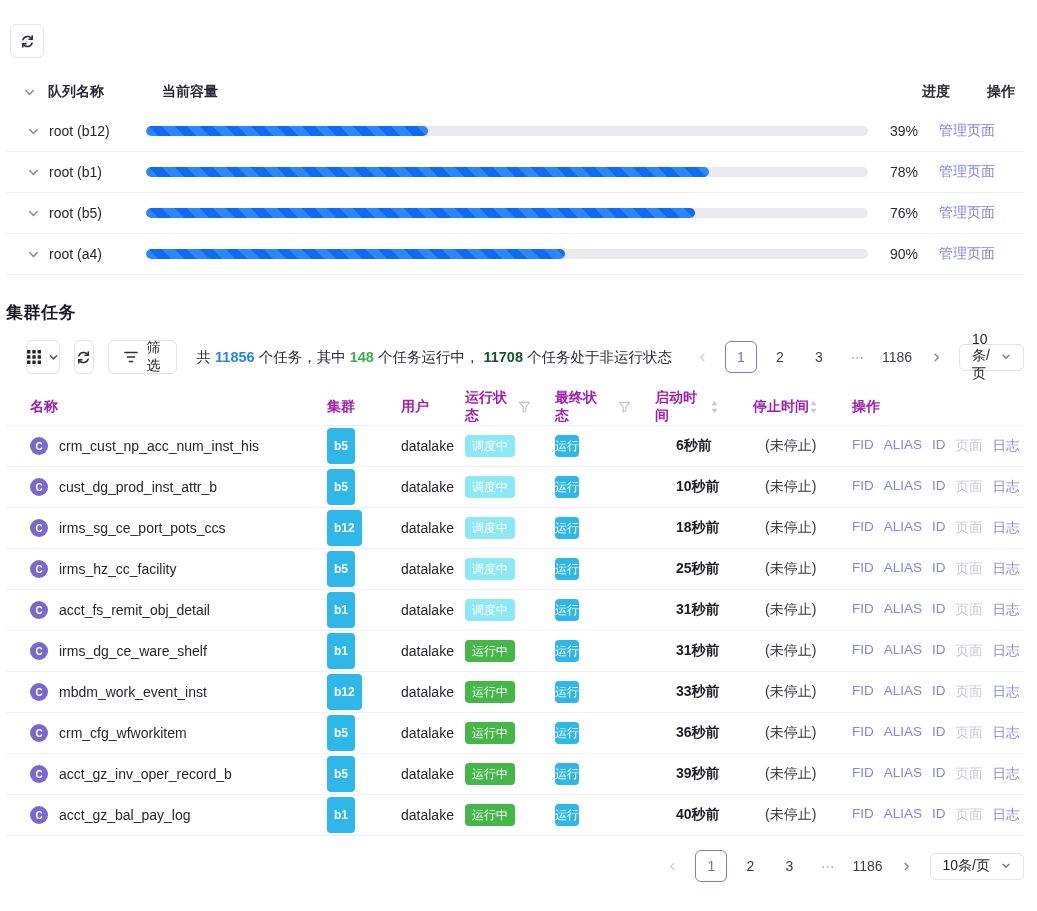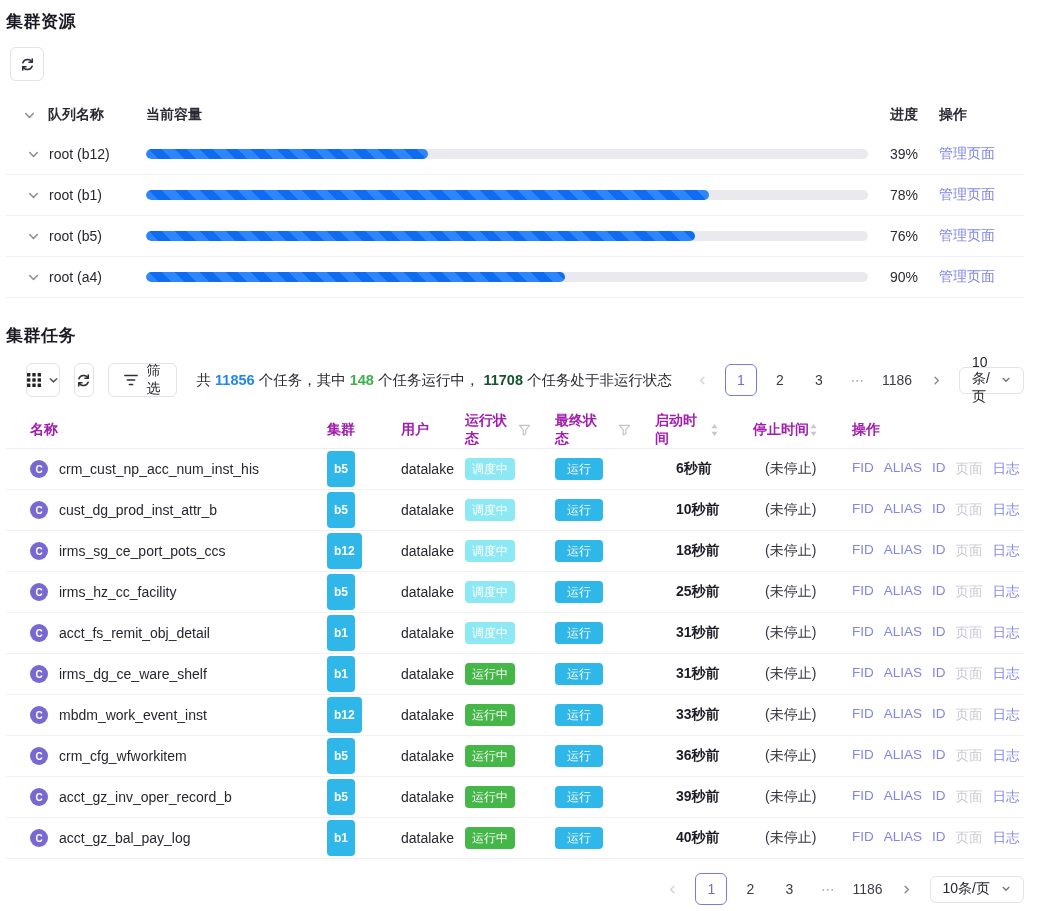--- a/index.html
+++ b/index.html
@@ -20,21 +20,21 @@
     height:34px; border:1px solid #e2e2e9; border-radius:6px; background:#fff;
     display:inline-flex; align-items:center; cursor:pointer; font-size:14px; color:#26262f;
   }
 
   
   .res-toolbar { margin:14px 0 0 4px; }
   .res-table { margin-top:15px; }
   .res-header, .res-row {
     display:grid; grid-template-columns:140px 730px 56px 1fr; align-items:center;
   }
-  .res-header { height:38px; font-weight:600; color:#2a2a35; }
+  .res-header { height:38px; font-weight:600; color:#2a2a35;gap:16px; }
   .res-row { height:41px; border-bottom:1px solid #f0f0f4; }
   .res-qcell { display:flex; align-items:center; gap:9px; padding-left:21px; }
   .res-header .res-qcell { padding-left:17px; gap:12px; }
   .res-capcell { padding-right:8px; }
   .res-pctcell { text-align:center; color:#2a2a35; }
   .res-opcell { padding-left:7px; }
   .track { height:10px; width:100%; background:#e9e9ee; border-radius:6px; overflow:hidden; }
   .fill {
     height:100%; border-radius:6px;
     background:repeating-linear-gradient(45deg,#2e86ff 0 9px,#0f6cf0 9px 18px);
@@ -81,33 +81,32 @@
   }
   .badge-cluster {
     display:inline-block; background:#2eb7e8; color:#fff; font-weight:700; font-size:12px;
     line-height:16px; padding:10px 7px; border-radius:4px;
   }
   .badge-status {
     display:inline-block; color:#fff; font-size:12px; line-height:16px; padding:3px 7px; border-radius:4px;
   }
   .badge-status.scheduling { background:#8ce8f3; }
   .badge-status.running { background:#45b748; }
-  .badge-final { display:inline-block; background:#2eb7e8; color:#fff; font-size:12px; line-height:16px; padding:3px 12px; border-radius:4px; }
+  .badge-final { display:inline-block; background:#2eb7e8; color:#fff; font-size:12px; line-height:16px; padding:3px 0; border-radius:4px; }
   .start-cell { font-weight:700; color:#1d1d28; padding-left:45px !important; }
   .stop-cell { color:#33333f; padding-left:36px !important; }
   .ops-cell { display:flex; gap:10px; font-size:13.5px; }
   .bottom-pagination { display:flex; justify-content:flex-end; margin-top:14px; }
   svg { display:block; }
 </style>
 </head>
 <body>
 
 <div class="page">
 
-  <div class="section-title">集群资源</div>
 
   <div class="res-toolbar">
     <button class="icon-btn">
       <span>
         <svg width="15" height="15" viewBox="0 0 24 24" fill="none" stroke="#2c2c3a" stroke-width="2.5" stroke-linecap="round" stroke-linejoin="round">
           <path d="M4.6 9.2A8 8 0 0 1 19.2 8.2"></path>
           <path d="M19.4 14.8A8 8 0 0 1 4.8 15.8"></path>
           <polyline points="19.6 3.2 19.6 8.4 14.4 8.4"></polyline>
           <polyline points="4.4 20.8 4.4 15.6 9.6 15.6"></polyline>
         </svg>

